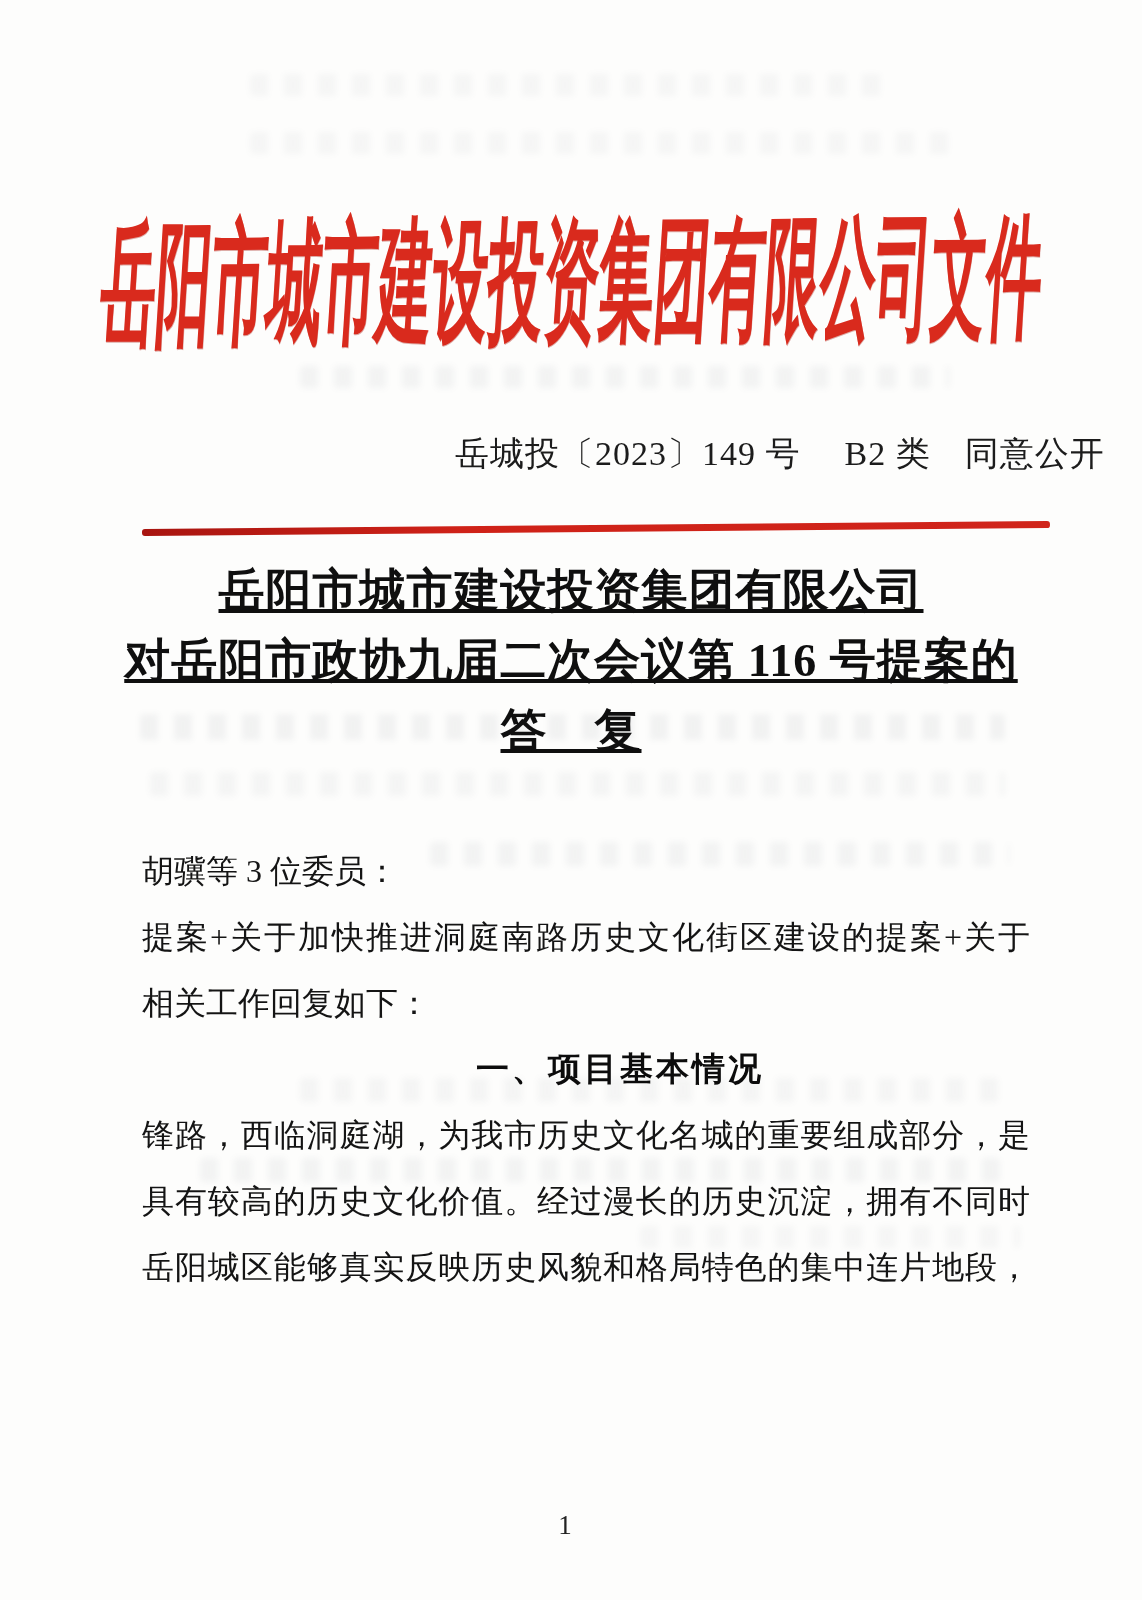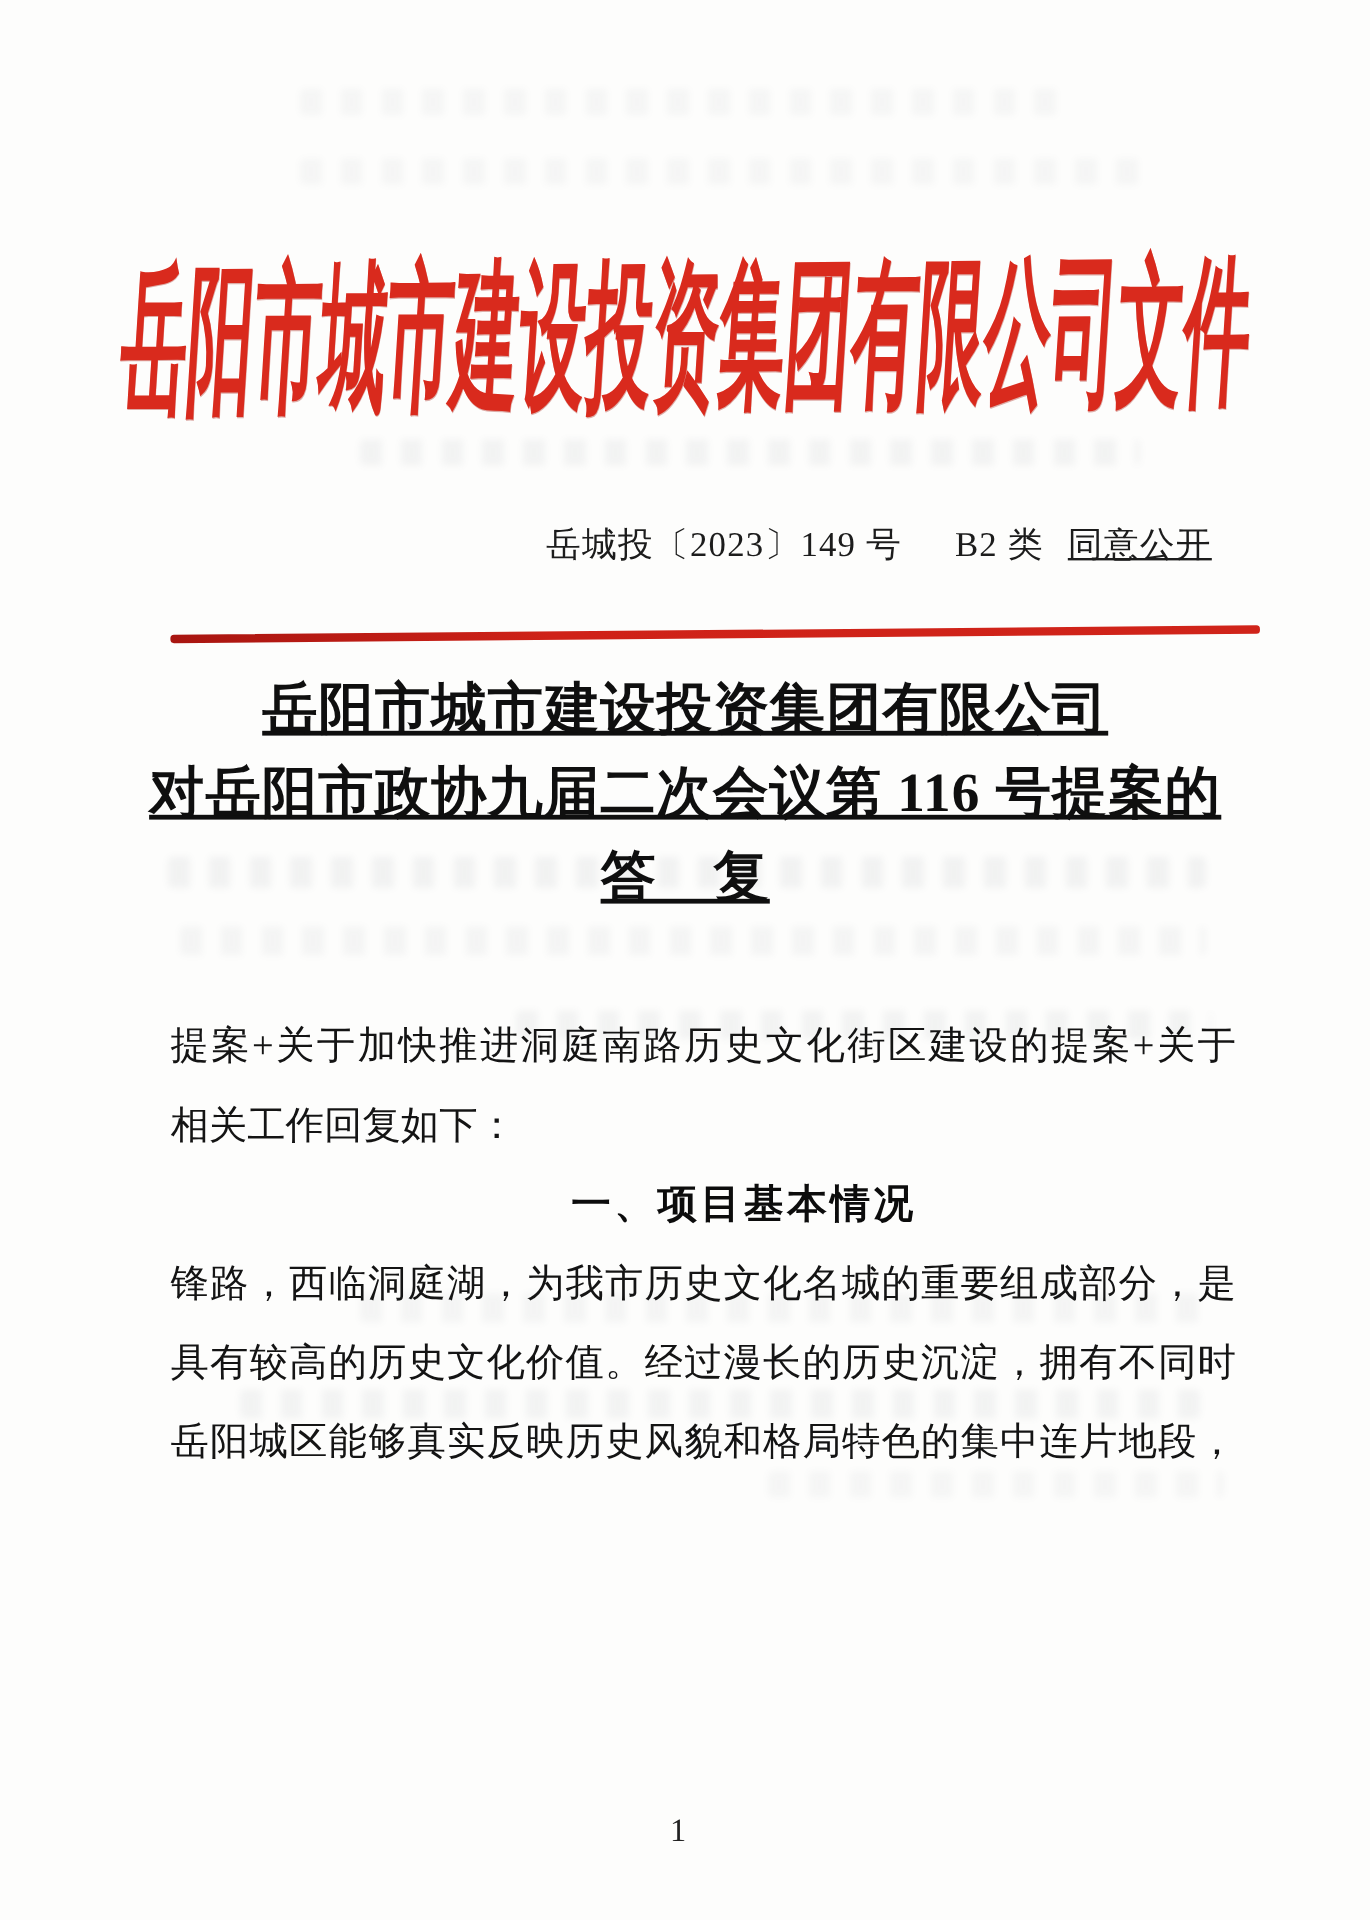--- a/index.html
+++ b/index.html
@@ -41,27 +41,27 @@
   }
 
   
   .docnum-row {
     position: absolute;
     top: 430px;
     left: 455px;
     height: 48px;
     display: flex;
     align-items: center;
-    font-size: 29px;
+    font-size: 34px;
     letter-spacing: 1px;
     color: #1c1c1c;
     white-space: nowrap;
   }
   .docnum-row .doc-class { margin-left: 44px; }
-  .docnum-row .doc-publicity { margin-left: 20px; text-decoration: underline; }
+  .docnum-row .doc-publicity { margin-left: 34px; }
 
   
   .red-rule {
     position: absolute;
     top: 529px;
     left: 142px;
     width: 908px;
     height: 7px;
     background: linear-gradient(to right, #a81510, #cf2218 35%, #d0241a);
     border-radius: 3px;
@@ -162,20 +162,21 @@
 
   <div class="red-rule"></div>
 
   <div class="doc-title">
     <div>岳阳市城市建设投资集团有限公司</div>
     <div>对岳阳市政协九届二次会议第 116 号提案的</div>
     <div>答　复</div>
   </div>
 
   <div class="body-text">
+    <div class="bodyline">胡骥等 3 位委员：</div>
 
     <div class="bodyline jline">提案+关于加快推进洞庭南路历史文化街区建设的提案+关于</div>
     <div class="bodyline">相关工作回复如下：</div>
 
     <div class="bodyline heading-line indent">一、项目基本情况</div>
 
     <div class="bodyline jline">锋路，西临洞庭湖，为我市历史文化名城的重要组成部分，是</div>
     <div class="bodyline jline">具有较高的历史文化价值。经过漫长的历史沉淀，拥有不同时</div>
     <div class="bodyline jline">岳阳城区能够真实反映历史风貌和格局特色的集中连片地段，</div>
   </div>

